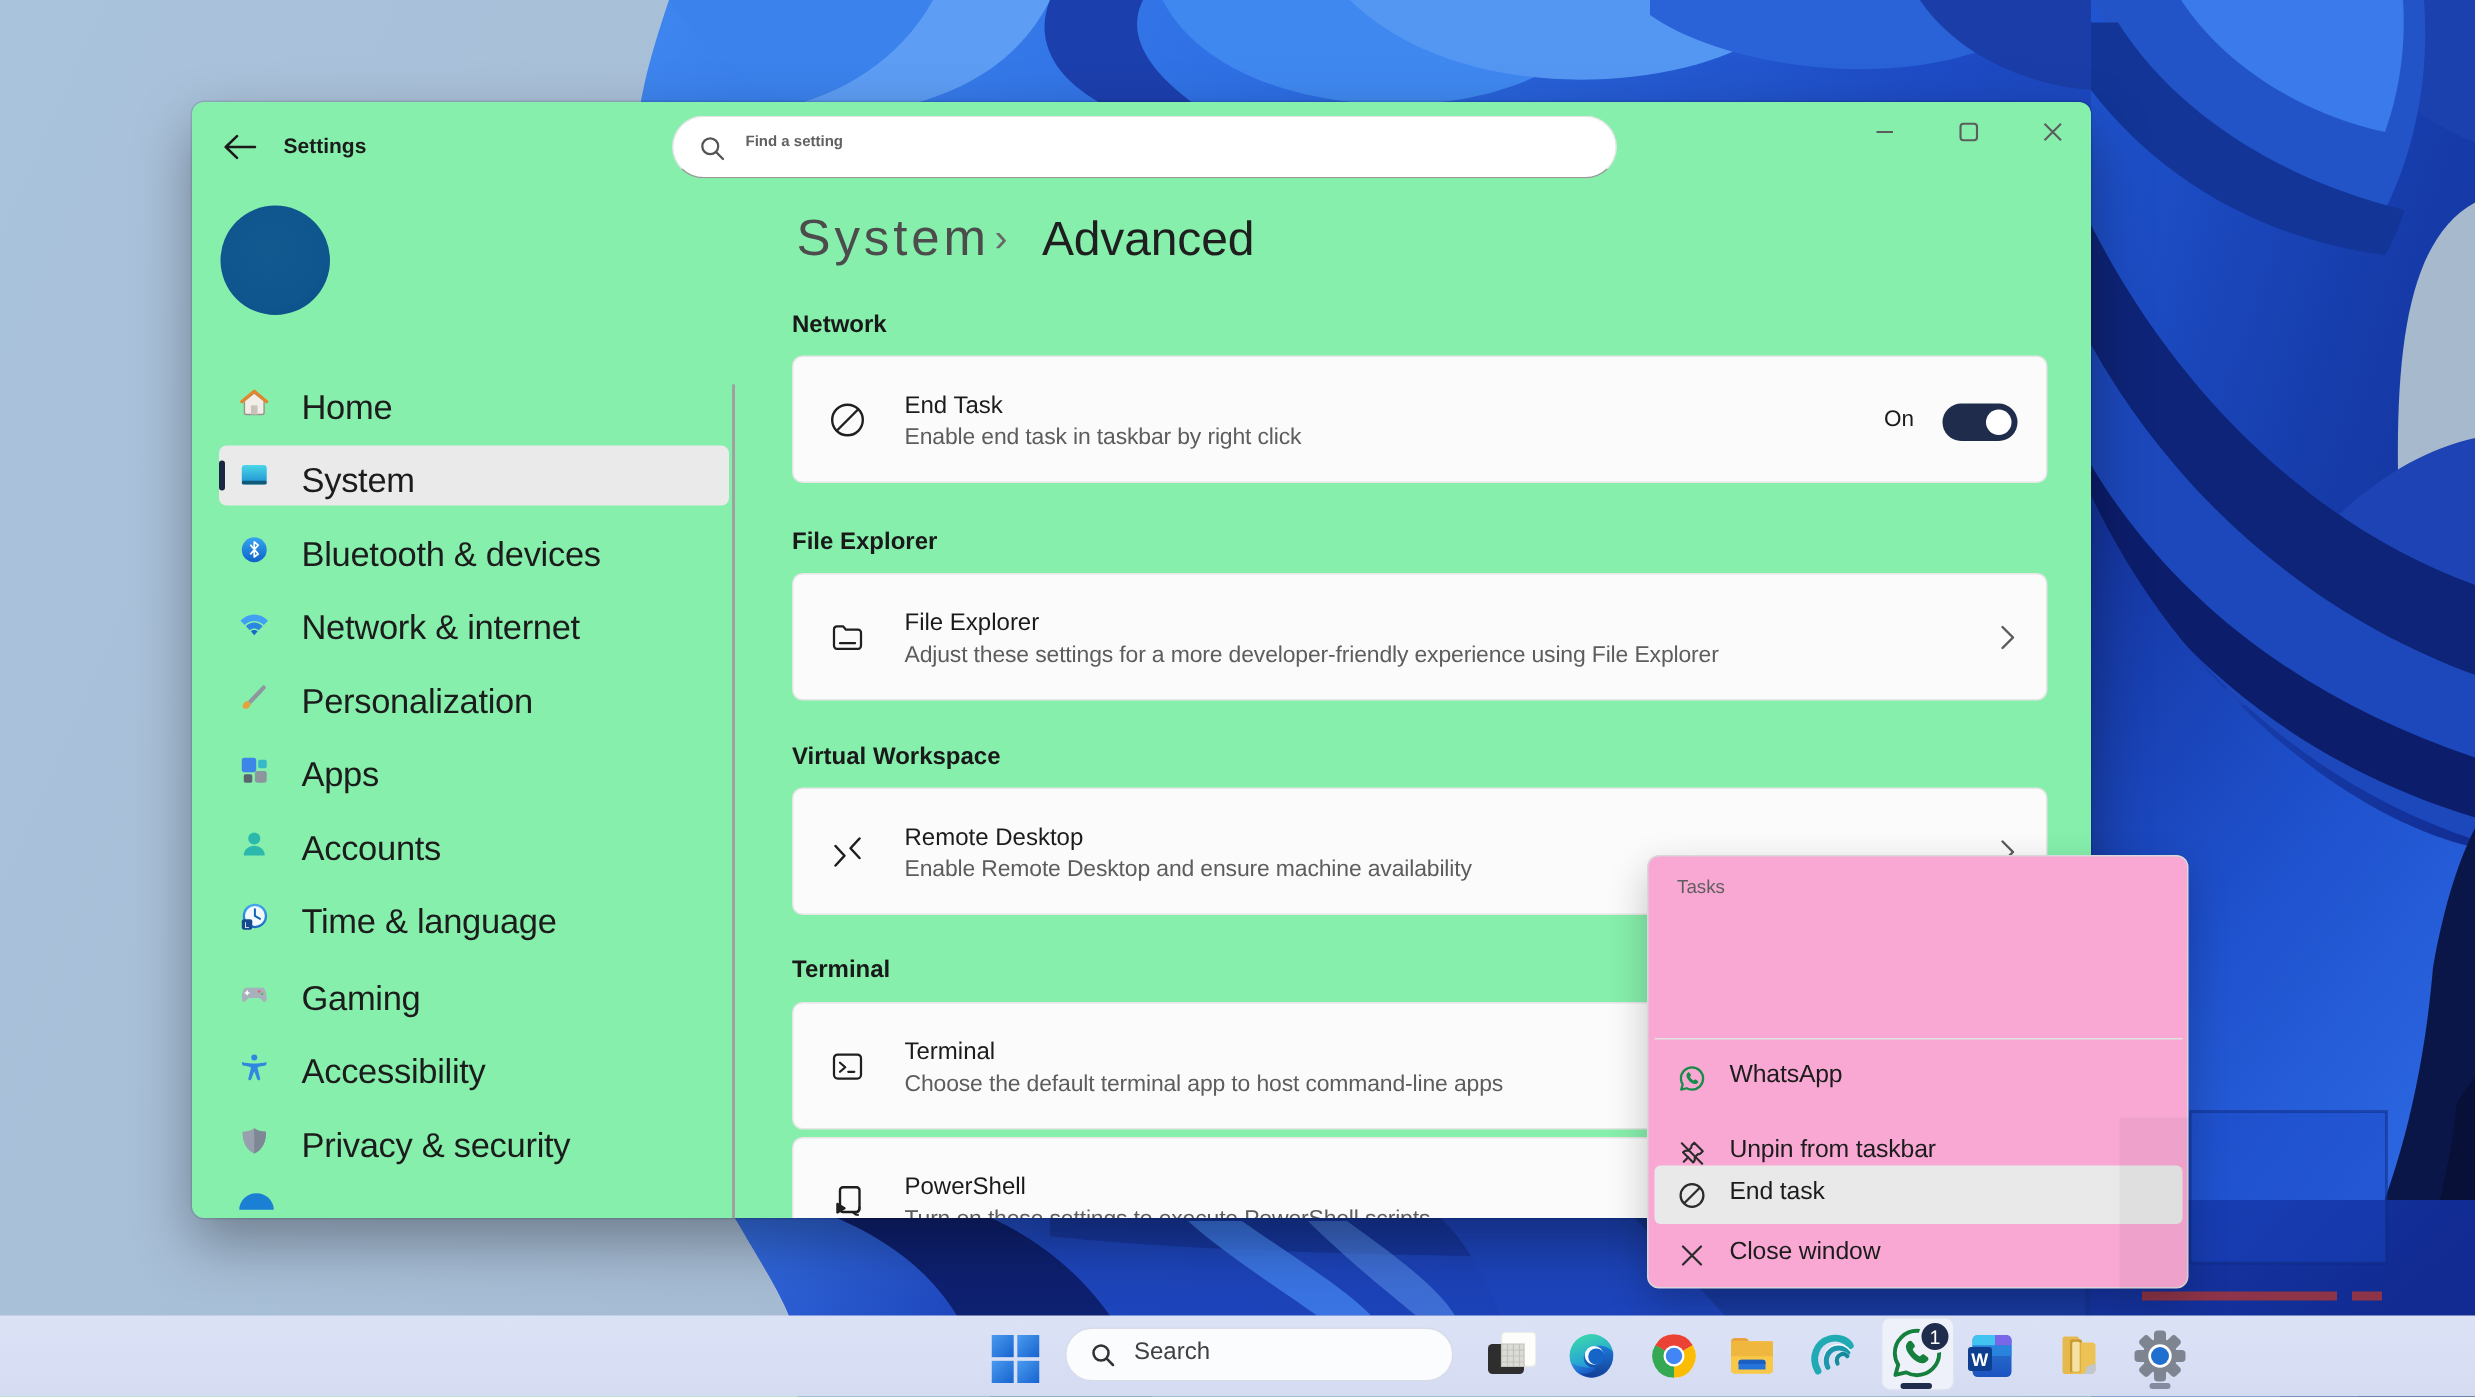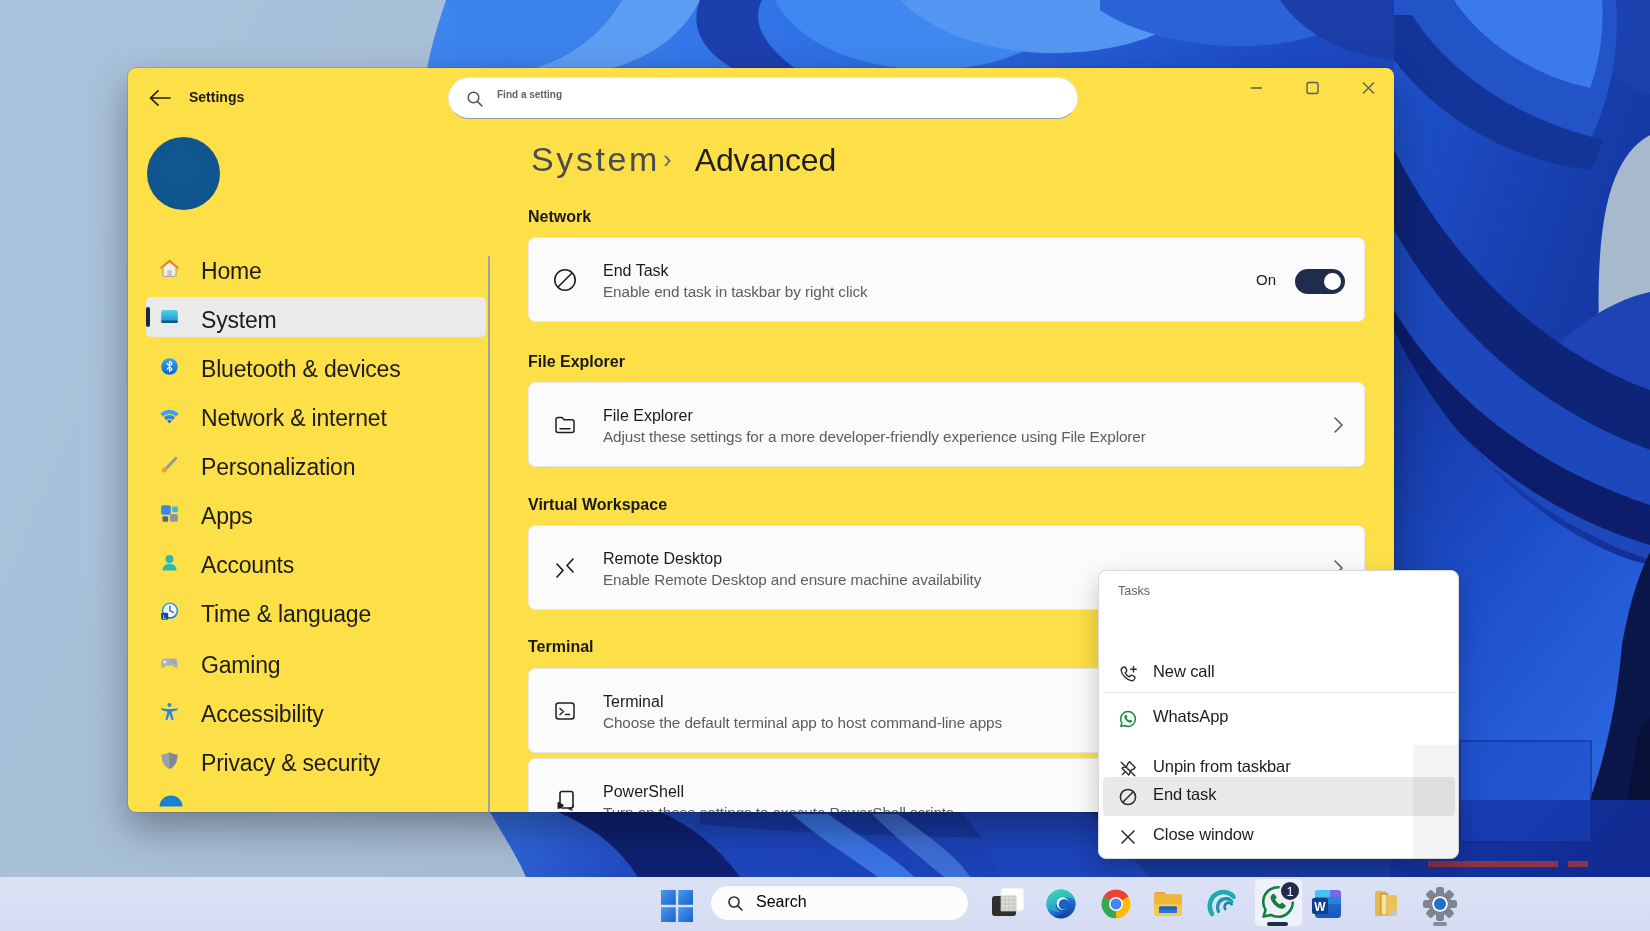--- a/index.html
+++ b/index.html
@@ -1,21 +1,21 @@
 <!DOCTYPE html>
 <html><head>
 <meta charset="utf-8">
 <style>
   * { margin:0; padding:0; box-sizing:border-box; }
   html,body { width:1650px; height:931px; overflow:hidden; font-family:"Liberation Sans", sans-serif; }
   #desktop { position:relative; width:1650px; height:931px; overflow:hidden; background:#9fb2c8; }
   #wall { position:absolute; left:0; top:0; }
   
   #win { position:absolute; left:128px; top:68px; width:1266px; height:744px;
-         background:#fde047; border-radius:8px; overflow:hidden;
+         background:#86efac; border-radius:8px; overflow:hidden;
          box-shadow:0 16px 38px rgba(0,0,0,.34), 0 0 0 1px rgba(0,0,0,.10); }
   #backarrow { position:absolute; left:18px; top:18px; width:28px; height:24px; }
   #wtitle { position:absolute; left:61px; top:21px; font-size:14px; font-weight:700; color:#1b1b1b; }
   .cap { position:absolute; top:0; width:46px; height:40px; }
   
   #search { position:absolute; left:320px; top:9px; width:630px; height:42px; background:#fff;
             border:1px solid #e5e5e5; border-bottom-color:#9a9a9a; border-radius:21px; }
   #search .ph { position:absolute; left:48px; top:11px; font-size:10px; color:#616161;font-weight:bold; }
   
   #avatar { position:absolute; left:19px; top:69px; width:73px; height:73px; border-radius:50%;
@@ -36,35 +36,35 @@
   .card .cic { position:absolute; left:24px; top:50%; margin-top:-12px; width:24px; height:24px; }
   .card .t1 { position:absolute; left:74px; top:24px; font-size:16px; color:#1b1b1b; }
   .card .t2 { position:absolute; left:74px; top:45px; font-size:15.3px; color:#5d5d5d; letter-spacing:-.1px; }
   .card .chev { position:absolute; right:18px; top:50%; margin-top:-11px; width:16px; height:22px; }
   
   #ontext { position:absolute; right:88px; top:33px; font-size:15px; color:#1b1b1b; }
   #toggle { position:absolute; right:19px; top:31px; width:50px; height:25px; border-radius:13px; background:#1f2c4c; }
   #toggle .knob { position:absolute; right:4px; top:4px; width:17px; height:17px; border-radius:50%; background:#fff; }
   
   #menu { position:absolute; left:1098px; top:570px; width:361px; height:289px; border-radius:8px;
-          background:#ffffff; border:1px solid #d8d8d8;
+          background:#f9a8d4; border:1px solid #d8d8d8;
           box-shadow:0 10px 26px rgba(0,0,0,.22); }
   #menu .lbl { position:absolute; left:19px; top:13px; font-size:12.5px; color:#5e5e5e; }
   .mi { position:absolute; left:4px; width:352px; height:39px; border-radius:4px; }
   .mi .mic { position:absolute; left:15px; top:10px; width:20px; height:20px; }
   .mi .mtx { position:absolute; left:50px; top:8px; font-size:16.5px; color:#1c1c1c; letter-spacing:-.1px; }
   .msep { position:absolute; left:4px; top:121px; width:352px; height:1px; background:#e2e2e2; }
   #menutint { position:absolute; left:314px; top:174px; width:46px; height:114px; background:rgba(70,60,70,.06); border-radius:0 0 7px 0; }
   
   #tbar { position:absolute; left:0; top:877px; width:1650px; height:54px;
           background:linear-gradient(180deg,#dce2f6 0%,#d5dcf2 100%); }
   .tic { position:absolute; top:11px; width:32px; height:32px; }
   #tsearch { position:absolute; left:710px; top:8px; width:259px; height:36px; border-radius:18px;
              background:#fbfcfe; border:1px solid #d8dcea; }
-  #tsearch span { position:absolute; left:45px; top:7px; font-size:16px; color:#000000; }
+  #tsearch span { position:absolute; left:45px; top:7px; font-size:16px; color:#404040; }
   .ind { position:absolute; top:45px; height:3.5px; border-radius:2px; }
 </style>
 </head>
 <body>
 <div id="desktop">
 <svg id="wall" width="1650" height="931" viewBox="0 0 1650 931">
  <defs>
   <linearGradient id="sky" x1="0" y1="0" x2="1" y2="0.25">
    <stop offset="0" stop-color="#aac3dc"></stop>
           <stop offset=".5" stop-color="#a6bcd4"></stop>
@@ -330,27 +330,20 @@
           <path d="M20,15.5 C20,18 18.5,19.5 16,19.5 C16.8,20.5 18,21 19.5,21" fill="none" stroke="#1f1f1f" stroke-width="1.4"></path>
           <path d="M4.5,19.3 L4.5,13.7 C4.5,13.1 5.2,12.7 5.7,13 L10.4,15.8 C10.9,16.1 10.9,16.9 10.4,17.2 L5.7,20 C5.2,20.3 4.5,19.9 4.5,19.3 Z" fill="#1f1f1f"></path>
         </svg>
     <div class="t1">PowerShell</div>
     <div class="t2">Turn on these settings to execute PowerShell scripts</div>
   </div>
 </div>
 
 <div id="menu">
   <div class="lbl">Tasks</div>
-  <div class="mi" style="top:83px">
-    <svg class="mic" viewBox="0 0 20 20">
-          <path d="M5.5,3.2 C6.3,2.8 7.2,3.1 7.6,3.9 L8.6,5.9 C8.9,6.6 8.8,7.3 8.2,7.8 L7.2,8.7 C7.8,10.2 9.8,12.2 11.3,12.8 L12.2,11.8 C12.7,11.2 13.4,11.1 14.1,11.4 L16.1,12.4 C16.9,12.8 17.2,13.7 16.8,14.5 C16.2,15.8 14.9,17 13.5,16.8 C9.1,16.3 3.7,10.9 3.2,6.5 C3,5.1 4.2,3.8 5.5,3.2 Z" fill="none" stroke="#2b2b2b" stroke-width="1.4"></path>
-          <path d="M15.5,2.5 L15.5,8 M12.7,5.2 L18.2,5.2" stroke="#2b2b2b" stroke-width="1.4" stroke-linecap="round"></path>
-        </svg>
-    <span class="mtx">New call</span>
-  </div>
   <div class="msep"></div>
   <div class="mi" style="top:128px">
     <svg class="mic" viewBox="0 0 20 20">
           <path d="M10,2.6 C14.1,2.6 17.4,5.9 17.4,10 C17.4,14.1 14.1,17.4 10,17.4 C8.7,17.4 7.5,17.1 6.4,16.5 L2.8,17.4 L3.8,14 C3.1,12.8 2.6,11.5 2.6,10 C2.6,5.9 5.9,2.6 10,2.6 Z" fill="none" stroke="#168c48" stroke-width="1.5" stroke-linejoin="round"></path>
           <path d="M7.2,6.1 C7.5,5.8 8,5.8 8.3,6.1 L9.2,7.3 C9.4,7.6 9.4,8 9.1,8.3 L8.6,8.9 C9,9.9 10.1,11 11.1,11.4 L11.7,10.9 C12,10.6 12.4,10.6 12.7,10.8 L13.9,11.7 C14.2,12 14.2,12.5 13.9,12.8 C13.4,13.4 12.7,13.8 11.9,13.7 C9.5,13.4 6.6,10.5 6.3,8.1 C6.2,7.3 6.7,6.6 7.2,6.1 Z" fill="#168c48"></path>
         </svg>
     <span class="mtx">WhatsApp</span>
   </div>
   <div class="mi" style="top:178px">
     <svg class="mic" viewBox="0 0 20 20">

